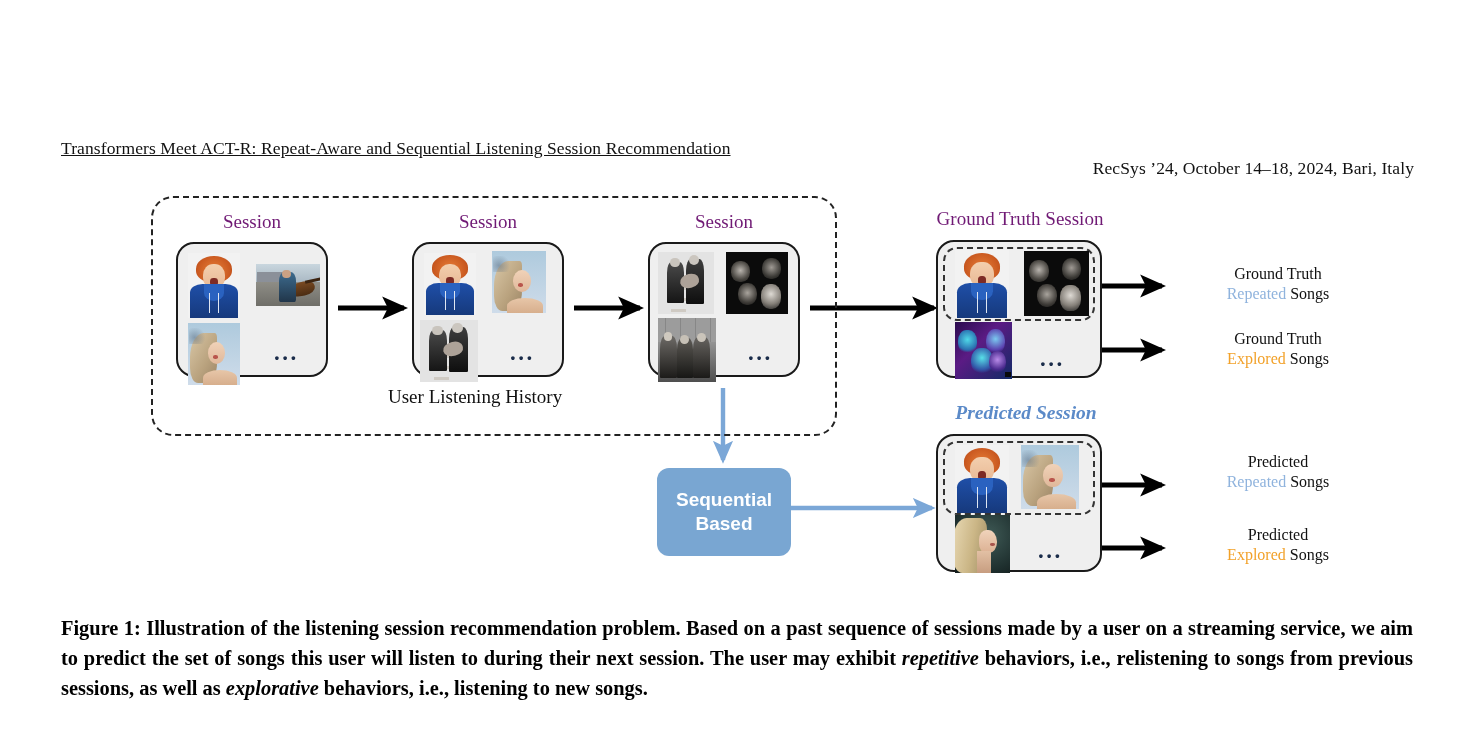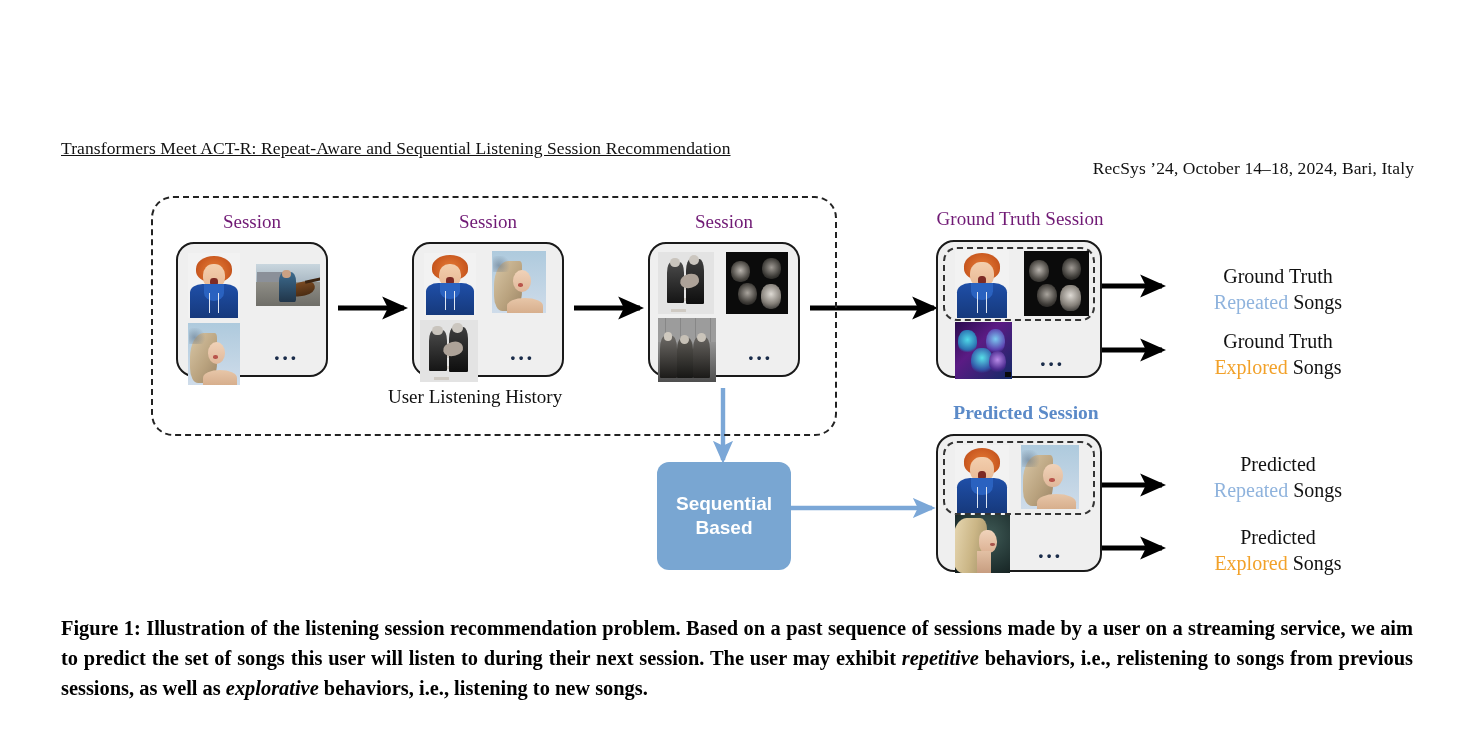--- a/index.html
+++ b/index.html
@@ -216,21 +216,21 @@
       background: linear-gradient(#f0d3bb,#dcb193); border-radius:42% 50% 46% 40%; }
   .art-adele .lip  { left:64%; top:49%; width:9%; height:5%;
       background:#a8544c; border-radius:40%; }
   .art-adele .neck { left:40%; top:62%; width:26%; height:38%;
       background: linear-gradient(#e2c0a4,#c79d80); }
 
   
   .outcome {
     position: absolute;
     text-align: center;
-    font-size: 20px;
+    font-size: 16px;
     line-height: 1.28;
     color: #111;
     white-space: nowrap;
   }
   .outcome .kw { font-weight: 400; }
   .kw.repeated { color: #8fb3dd; }
   .kw.explored { color: #f2a129; }
 
   
   .model-box {
@@ -422,28 +422,28 @@
   <div class="outcome" style="left:1168px; top:84px; width:220px;">
     <span>Ground Truth</span><br>
     <span class="kw repeated">Repeated</span><span> Songs</span>
   </div>
 
   <div class="outcome" style="left:1168px; top:149px; width:220px;">
     <span>Ground Truth</span><br>
     <span class="kw explored">Explored</span><span> Songs</span>
   </div>
 
-  <div class="model-box" style="left:657px; top:282px; width:134px; height:108px;">
+  <div class="model-box" style="left:657px; top:288px; width:134px; height:88px;">
     <div>
       <span>Sequential</span><br>
       <span>Based</span>
     </div>
   </div>
 
-  <div class="card-title accent" style="left:936px; top:222px; width:180px;">Predicted Session</div>
+  <div class="card-title accent" style="left:936px; top:222px; width:180px;font-style:italic;">Predicted Session</div>
   <div class="card" style="left:936px; top:254px; width:166px; height:138px;">
     <div class="repeat-group" style="left:5px; top:5px; width:152px; height:74px;"></div>
     <div class="thumb art-ed" style="left:17px; top:9px; width:54px; height:68px;">
       <i class="hair"></i>
         <i class="face"></i>
         <i class="mouth"></i>
         <i class="body"></i>
       <i class="hood"></i>
         <i class="str1"></i>
         <i class="str2"></i>

